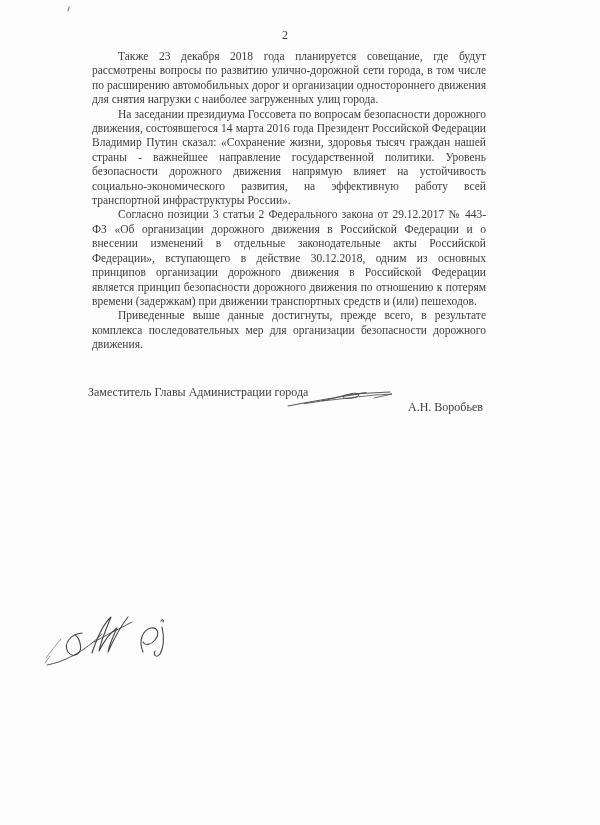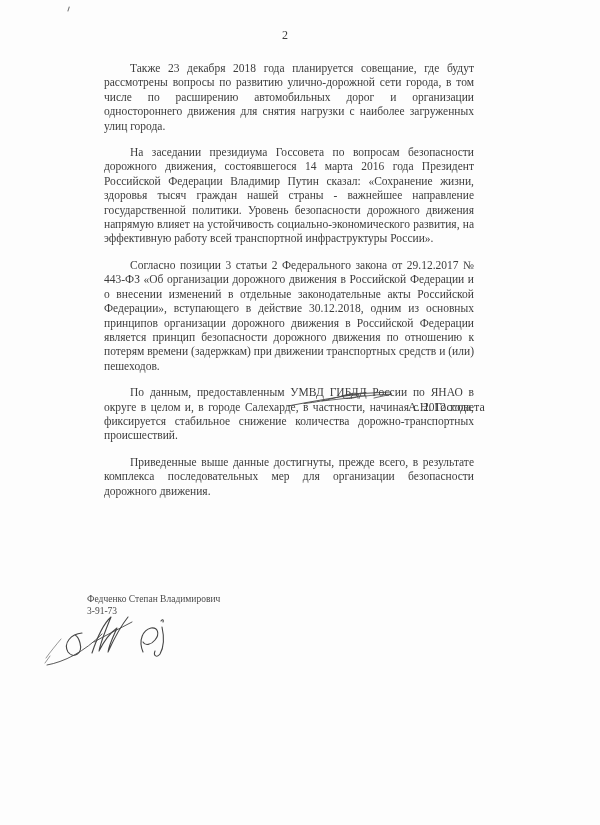--- a/index.html
+++ b/index.html
@@ -26,21 +26,21 @@
     position: absolute; left: 278px; top: 28px;
     width: 14px; text-align: center;
     font-size: 12px; color: #3d3d3d;
   }
   .doc-body {
     position: absolute; left: 92px; top: 49px; width: 394px;
     font-size: 11.5px; line-height: 14.4px;
     color: #3d3d3d;
     text-align: justify;
   }
-  .doc-body p { margin: 12px; text-indent: 26px; }
+  .doc-body p { margin: 0; text-indent: 26px; }
   .sig-row { position: absolute; left: 0; top: 0; }
   .sig-position {
     position: absolute; left: 88px; top: 384px; width: 250px;
     font-size: 12px; line-height: 16.5px; color: #3d3d3d;
   }
   .sig-flourish {
     position: absolute; left: 286px; top: 388px;
   }
   .sig-name {
     position: absolute; left: 408px; top: 400px;
@@ -66,43 +66,39 @@
 <div class="page">
 
   <div class="pen-mark"></div>
 
   <div class="page-number">2</div>
 
   <div class="doc-body">
     <p>Также 23 декабря 2018 года планируется совещание, где будут рассмотрены вопросы по развитию улично-дорожной сети города, в том числе по расширению автомобильных дорог и организации одностороннего движения для снятия нагрузки с наиболее загруженных улиц города.</p>
     <p>На заседании президиума Госсовета по вопросам безопасности дорожного движения, состоявшегося 14 марта 2016 года Президент Российской Федерации Владимир Путин сказал: «Сохранение жизни, здоровья тысяч граждан нашей страны - важнейшее направление государственной политики. Уровень безопасности дорожного движения напрямую влияет на устойчивость социально-экономического развития, на эффективную работу всей транспортной инфраструктуры России».</p>
     <p>Согласно позиции 3 статьи 2 Федерального закона от 29.12.2017 № 443-ФЗ «Об организации дорожного движения в Российской Федерации и о внесении изменений в отдельные законодательные акты Российской Федерации», вступающего в действие 30.12.2018, одним из основных принципов организации дорожного движения в Российской Федерации является принцип безопасности дорожного движения по отношению к потерям времени (задержкам) при движении транспортных средств и (или) пешеходов.</p>
-    <p>По данным, предоставленным УМВД ГИБДД России по ЯНАО в округе в целом и, в городе Салехарде, в частности, начиная с 2012 года, фиксируется стабильное снижение количества дорожно-транспортных происшествий.</p>
     <p>Приведенные выше данные достигнуты, прежде всего, в результате комплекса последовательных мер для организации безопасности дорожного движения.</p>
   </div>
 
   <div class="sig-row">
     <div class="sig-position">
+      <div>Заместитель Главы Администрации города</div>
     </div>
 
     <div class="sig-flourish">
       <svg class="signature" width="114" height="24" viewBox="0 0 114 24">
         <path d="M2,18 C28,13 52,9 76,5.5 L104,4" stroke-width="0.9"></path>
         <path d="M18,15.5 C42,13 58,7 66,5.5 C73,4.2 75,8 69,9.5 C61,11.5 55,10.5 58,7.5 L80,4.5" stroke-width="0.9"></path>
         <path d="M36,13 C58,11 84,6.5 106,6 L88,10" stroke-width="0.8"></path>
       </svg>
     </div>
 
-    <div class="sig-name">А.Н. Госсовета</div>
+    <div class="sig-name">А.Н. Воробьев</div>
   </div>
 
-  <div class="executor">
-    <div>Федченко Степан Владимирович</div>
-    <div>3-91-73</div>
-  </div>
 
   <div class="executor-sign">
     <svg class="signature" width="150" height="60" viewBox="0 0 150 60">
       <path d="M4,46 C9,39 14,33 19,27 M8,44 l-5,7" stroke-width="0.8" opacity="0.7"></path>
       <path d="M40,21 C29,22 21,31 26,40 C31,47 41,42 38,31 C37,27 35,24 33,23" stroke-width="1.1"></path>
       <path d="M60,22 C42,40 22,50 5,53" stroke-width="0.9"></path>
       <path d="M50,41 C55,26 61,12 69,5 C64,17 59,29 57,39 C62,29 68,21 75,16 C71,25 67,33 66,40 C71,29 78,15 86,5" stroke-width="1.1"></path>
       <path d="M52,30 C64,23 77,17 90,10" stroke-width="0.9"></path>
       <path d="M101,40 C96,28 101,18 109,16 C116,15 118,22 113,28 C109,33 103,34 101,30" stroke-width="1.1"></path>
       <path d="M119,9 C120,7 122,7.5 121,10" stroke-width="1.1"></path>

